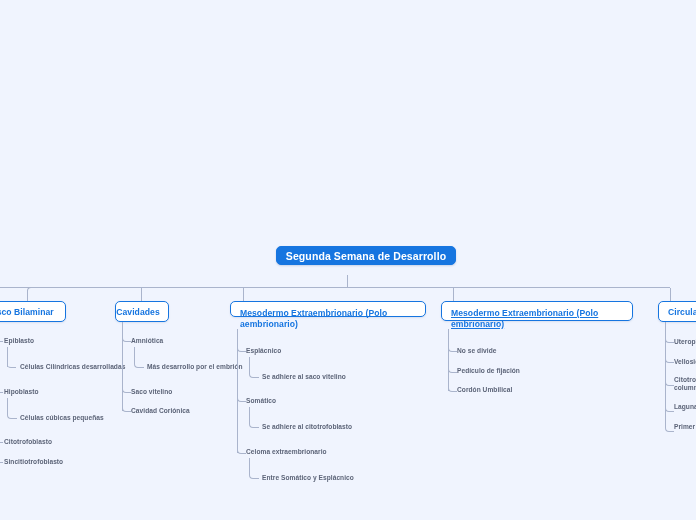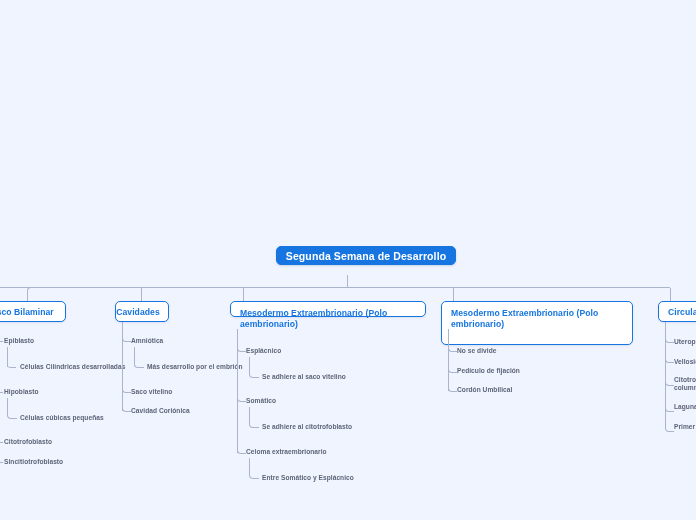--- a/index.html
+++ b/index.html
@@ -157,21 +157,21 @@
   <div class="corner" style="left:237px; top:391px; width:8px; height:10px;"></div>
   <div class="leaf" style="left:246px; top:397px;">Somático</div>
   <div class="corner" style="left:249px; top:407px; width:9px; height:20px;"></div>
   <div class="leaf" style="left:262px; top:423px;">Se adhiere al citotrofoblasto</div>
 
   <div class="corner" style="left:237px; top:443px; width:8px; height:10px;"></div>
   <div class="leaf" style="left:246px; top:448px;">Celoma extraembrionario</div>
   <div class="corner" style="left:249px; top:458px; width:9px; height:20px;"></div>
   <div class="leaf" style="left:262px; top:474px;">Entre Somático y Esplácnico</div>
 
-  <div class="branch-node" style="left:441px; top:301px; width:192px; height:44px;">Mesodermo Extraembrionario (Polo embrionario)</div>
+  <div class="branch-node" style="left:441px; top:301px; width:192px; height:20px;text-decoration:underline;">Mesodermo Extraembrionario (Polo embrionario)</div>
 
   <div class="vline" style="left:448px; top:329px; height:62px;"></div>
 
   <div class="corner" style="left:448px; top:341px; width:8px; height:10px;"></div>
   <div class="leaf" style="left:457px; top:347px;">No se divide</div>
 
   <div class="corner" style="left:448px; top:362px; width:8px; height:10px;"></div>
   <div class="leaf" style="left:457px; top:367px;">Pedículo de fijación</div>
 
   <div class="corner" style="left:448px; top:381px; width:8px; height:10px;"></div>

